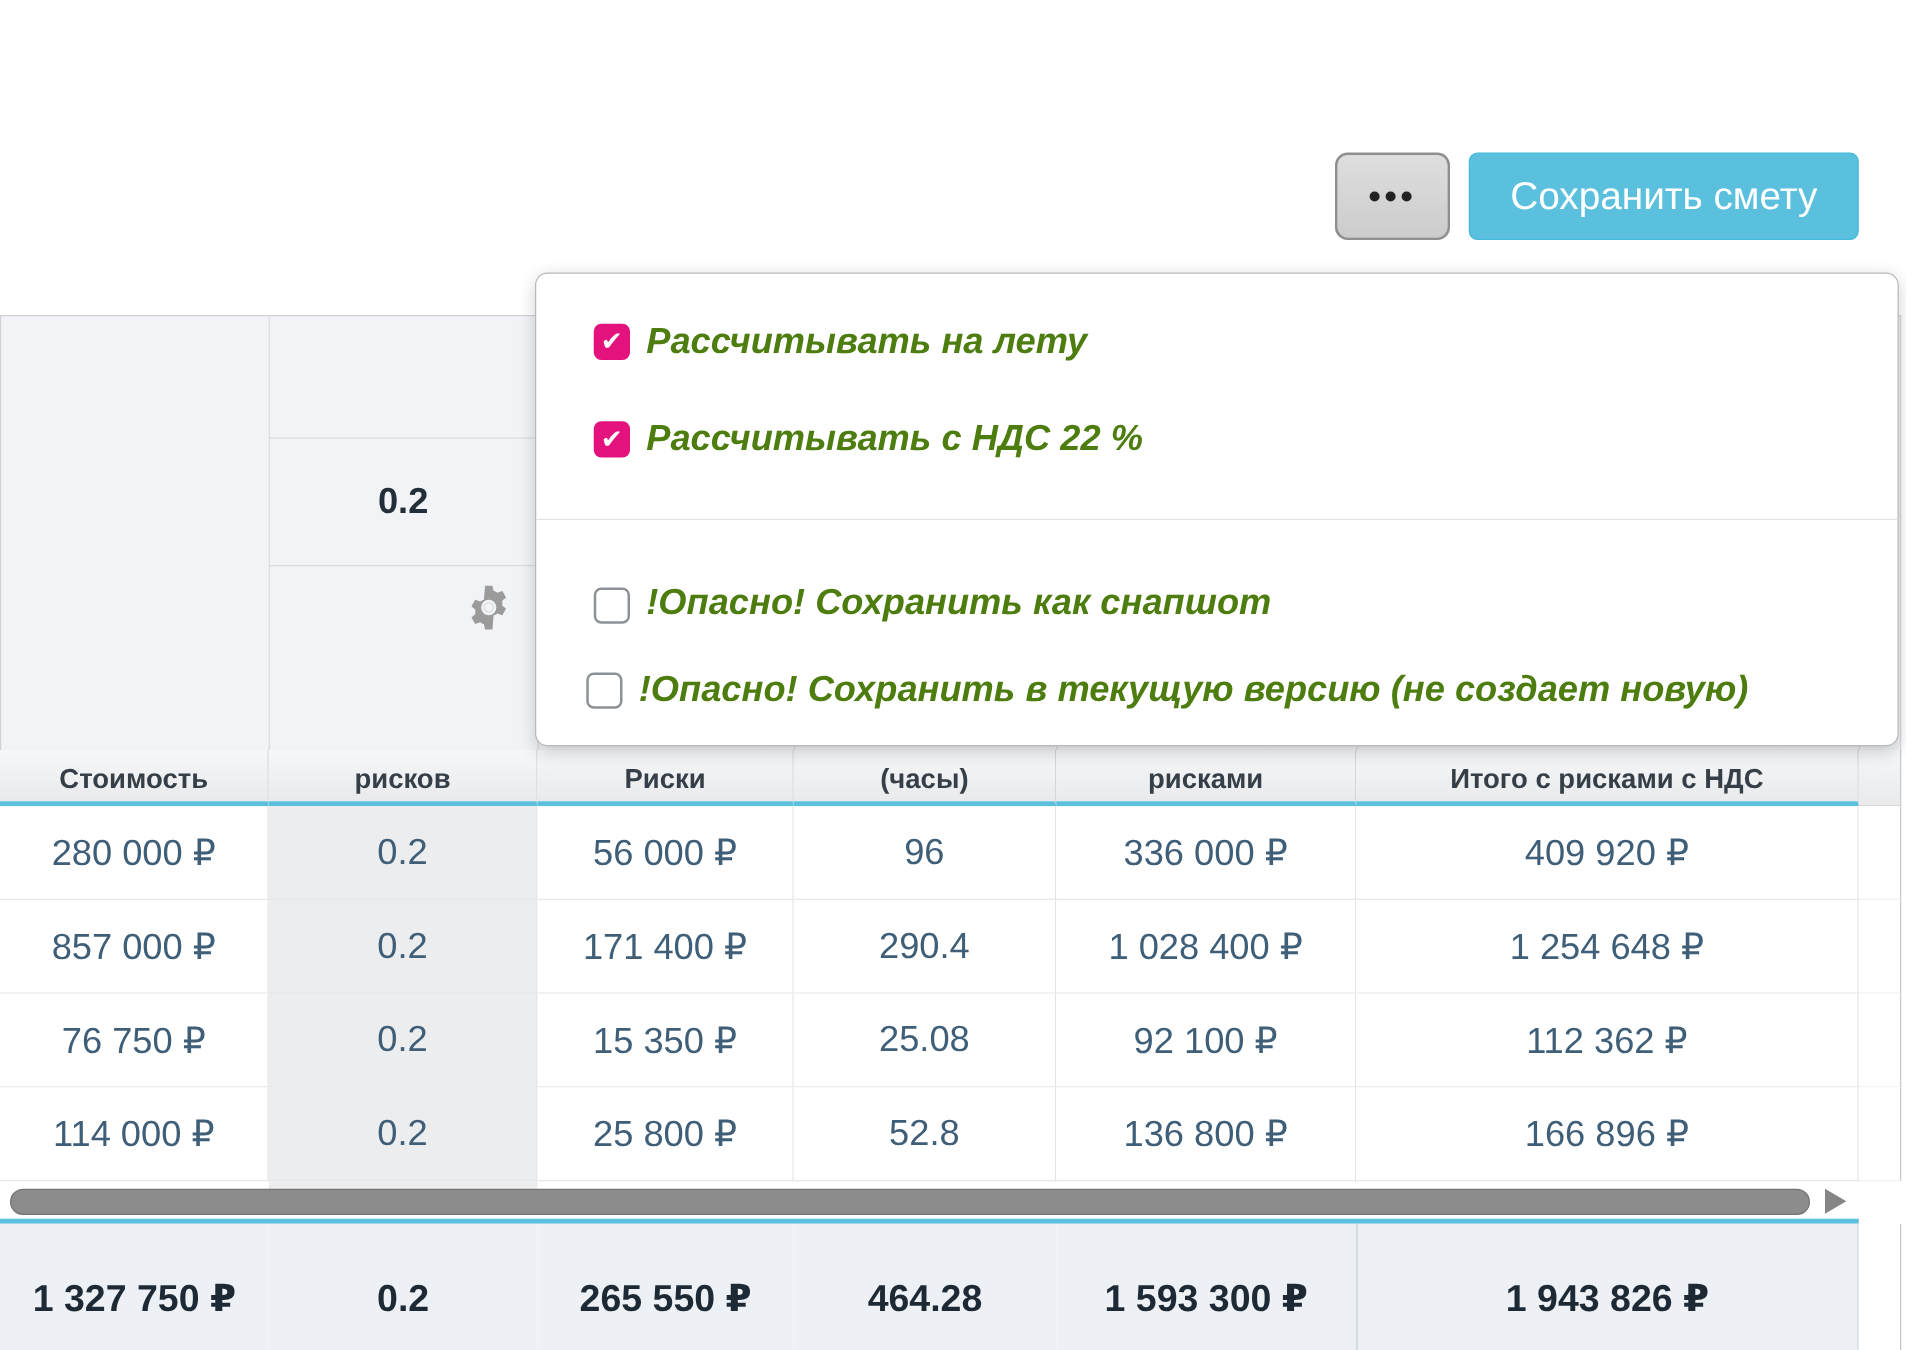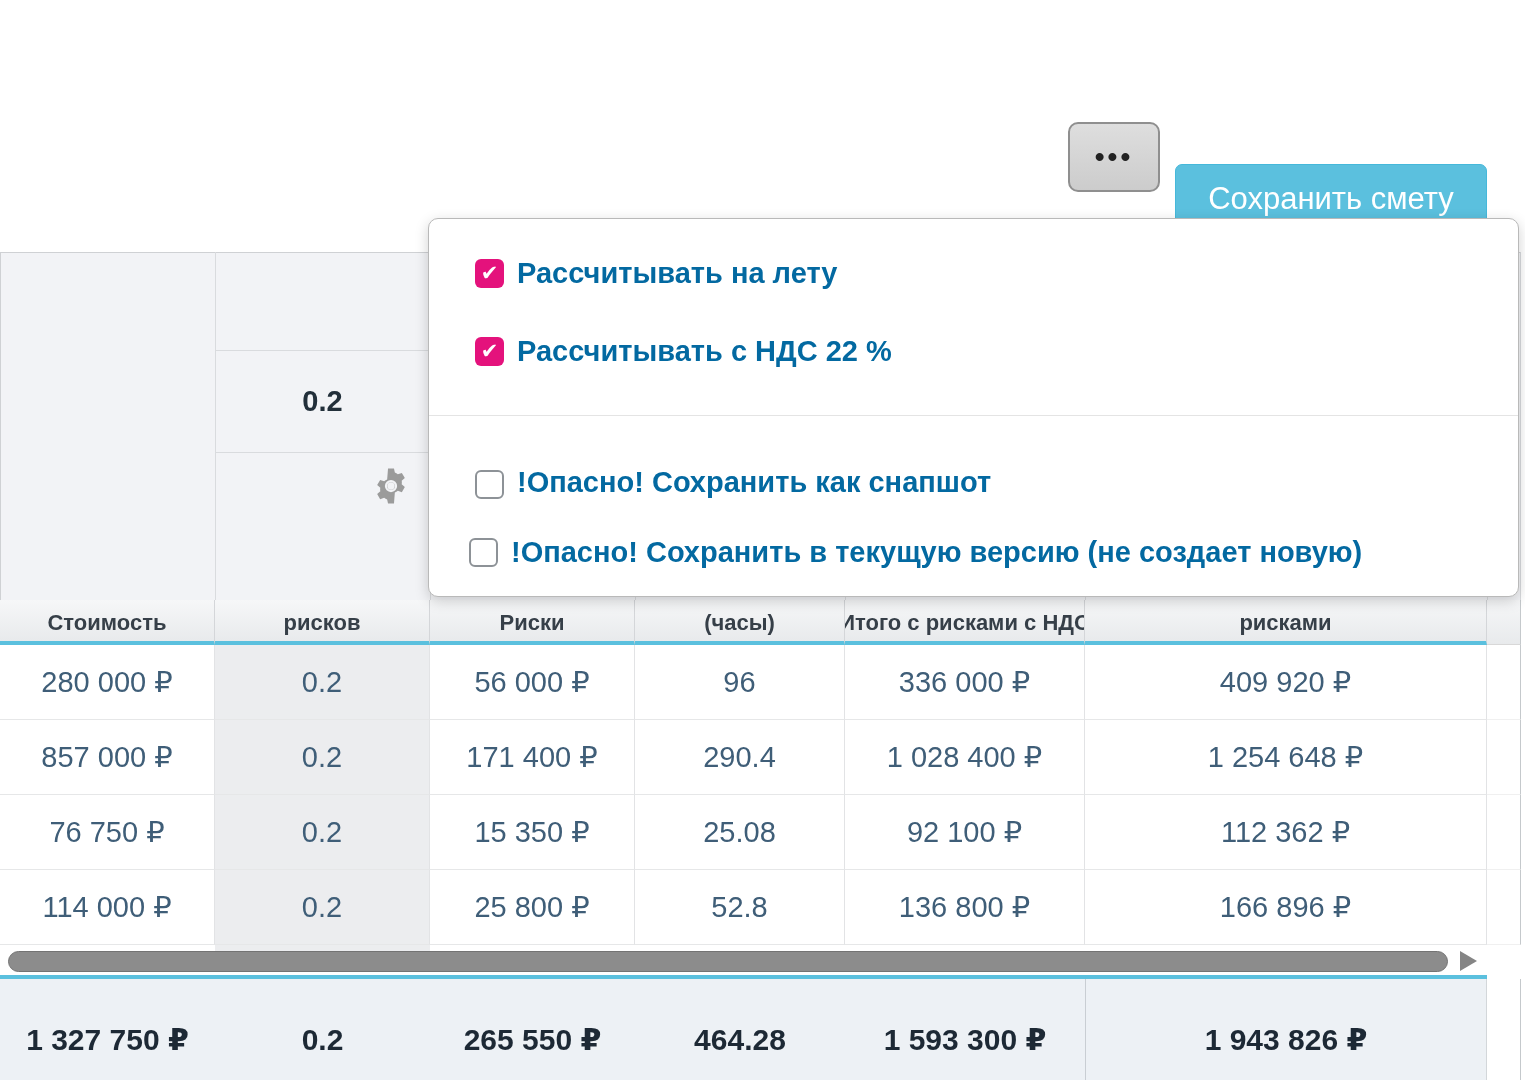--- a/index.html
+++ b/index.html
@@ -14,21 +14,20 @@
     background:linear-gradient(#dedede,#cccccc); border:2px solid #8f8f8f;
     border-radius:10px; display:flex; align-items:center; justify-content:center;
     cursor:pointer;
   }
   .btn-more .dots { color:#222; font-size:28px; font-weight:bold; letter-spacing:3px; line-height:1; }
   .btn-save {
     position:absolute; left:1175px; top:122px; width:312px; height:70px;
     background:#5bc0de; border:1px solid #46b8da; border-radius:7px;
     color:#fff; font-size:31px; display:flex; align-items:center; justify-content:center;
     cursor:pointer;
-    margin-top:42px;
   }
   
   .hdr-block {
     position:absolute; left:0; top:252px; width:1521px; height:348px;
     background:#f2f3f6; border-top:1px solid #cfd1d4; border-left:1px solid #cfd1d4;
   }
   .vline { position:absolute; top:252px; width:1px; height:348px; background:#d9dbde; }
   .hline { position:absolute; left:215px; width:215px; height:1px; background:#d9dbde; }
   .risk-default {
     position:absolute; left:215px; top:350px; width:215px; height:102px;
@@ -89,21 +88,21 @@
     position:absolute; left:0; width:100%; height:52px;
     display:flex; align-items:center; padding-left:46px; gap:13px; cursor:pointer;
   }
   .menu-divider { position:absolute; left:0; top:196px; width:100%; height:1px; background:#e4e4e4; }
   .cb {
     width:29px; height:29px; border-radius:6px; flex:0 0 29px;
     display:flex; align-items:center; justify-content:center;
   }
   .cb.on { color:#fff; font-size:21px; font-weight:bold; }
   .cb.off { background:#fff; border:2px solid #8d9297; }
-  .menu-label { font-weight:bold; font-size:29px; color:#0369a1; white-space:nowrap; }
+  .menu-label { font-weight:bold; font-size:29px; color:#4d7c0f; white-space:nowrap;font-style:italic; }
 </style>
 </head>
 <body>
 
 <div class="page">
 
   <div class="btn-more">
     <span class="dots">•••</span>
   </div>
   <div class="btn-save">
@@ -124,22 +123,22 @@
   <svg class="gear" viewBox="0 0 24 24">
     <path fill="#9b9b9b" d="M12 8.5A3.5 3.5 0 1 0 12 15.5 3.5 3.5 0 1 0 12 8.5zM10.3 2h3.4l.5 2.3c.6.2 1.2.5 1.7 1l2.3-.8 1.7 2.9-1.8 1.6c.1.3.1.7.1 1s0 .7-.1 1l1.8 1.6-1.7 2.9-2.3-.8c-.5.4-1.1.7-1.7 1L13.7 22h-3.4l-.5-2.3c-.6-.2-1.2-.5-1.7-1l-2.3.8-1.7-2.9 1.8-1.6c-.1-.3-.1-.7-.1-1s0-.7.1-1L4.1 11.4 5.8 8.5l2.3.8c.5-.4 1.1-.7 1.7-1L10.3 2zM12 9.8a2.2 2.2 0 1 1 0 4.4 2.2 2.2 0 0 1 0-4.4z"></path>
     <circle cx="12" cy="12" r="2.1" fill="#f2f3f6"></circle>
   </svg>
 
   <div class="grid7 label-row" id="label-row">
       <div class="hcell">Стоимость</div>
       <div class="hcell">рисков</div>
       <div class="hcell">Риски</div>
       <div class="hcell">(часы)</div>
+      <div class="hcell">рисками</div>
       <div class="hcell">Итого с рисками с НДС</div>
-      <div class="hcell">рисками</div>
       <div class="hcell sliver"></div>
     </div>
 
   <div class="grid7 body-rows" id="body-rows">
       <div class="tcell">280 000 ₽</div>
       <div class="tcell risk">0.2</div>
       <div class="tcell">56 000 ₽</div>
       <div class="tcell">96</div>
       <div class="tcell">336 000 ₽</div>
       <div class="tcell">409 920 ₽</div>

